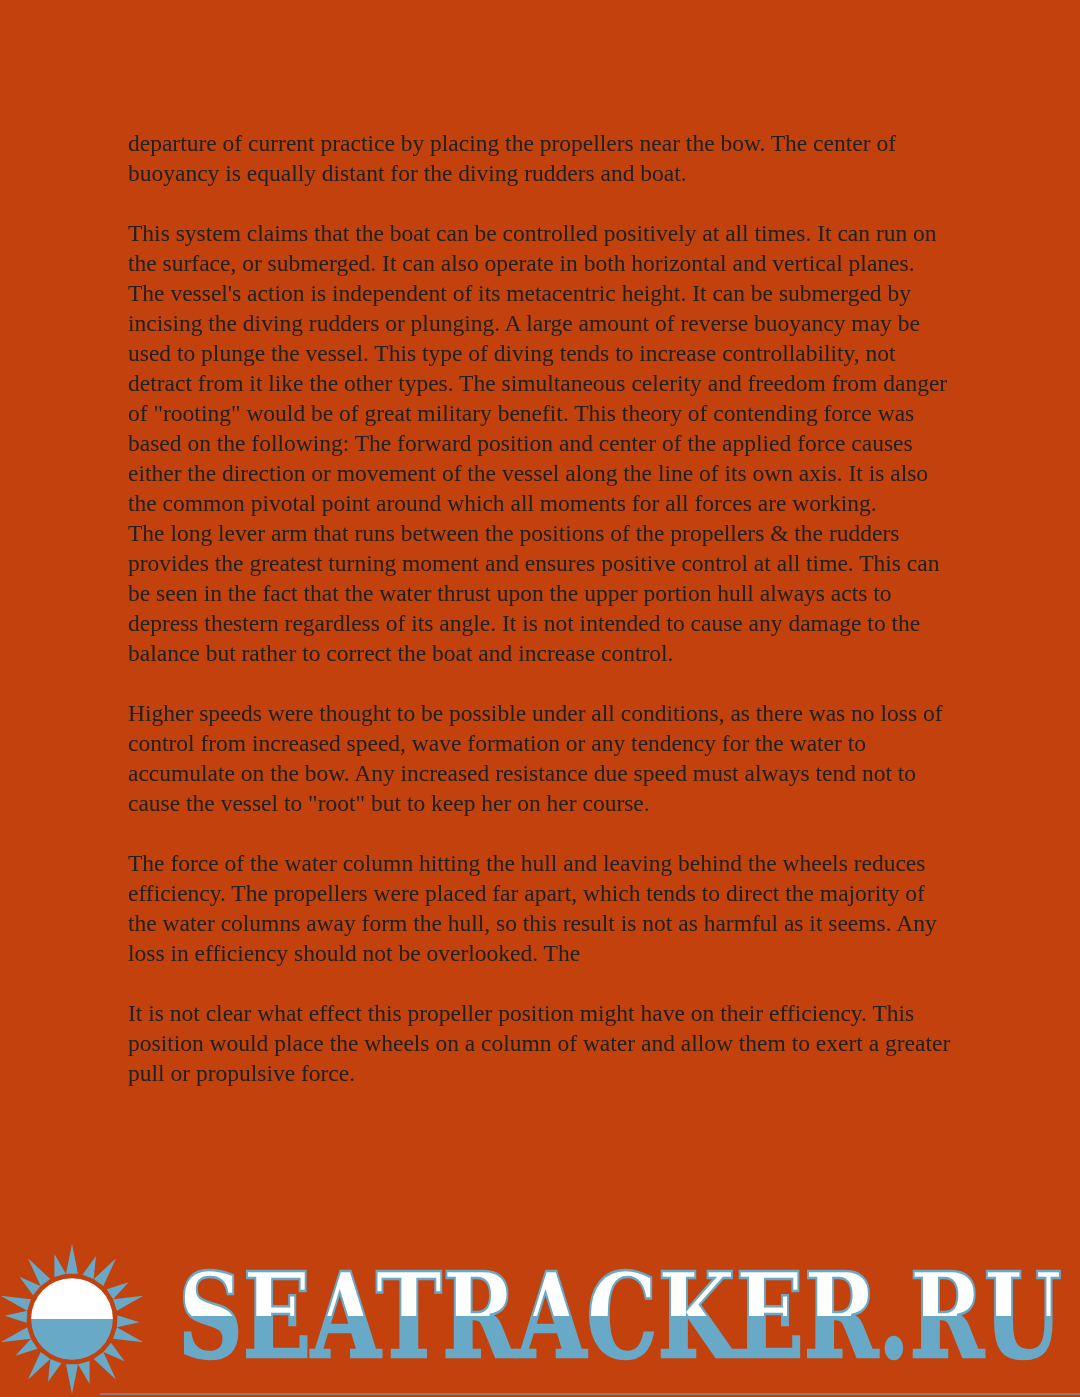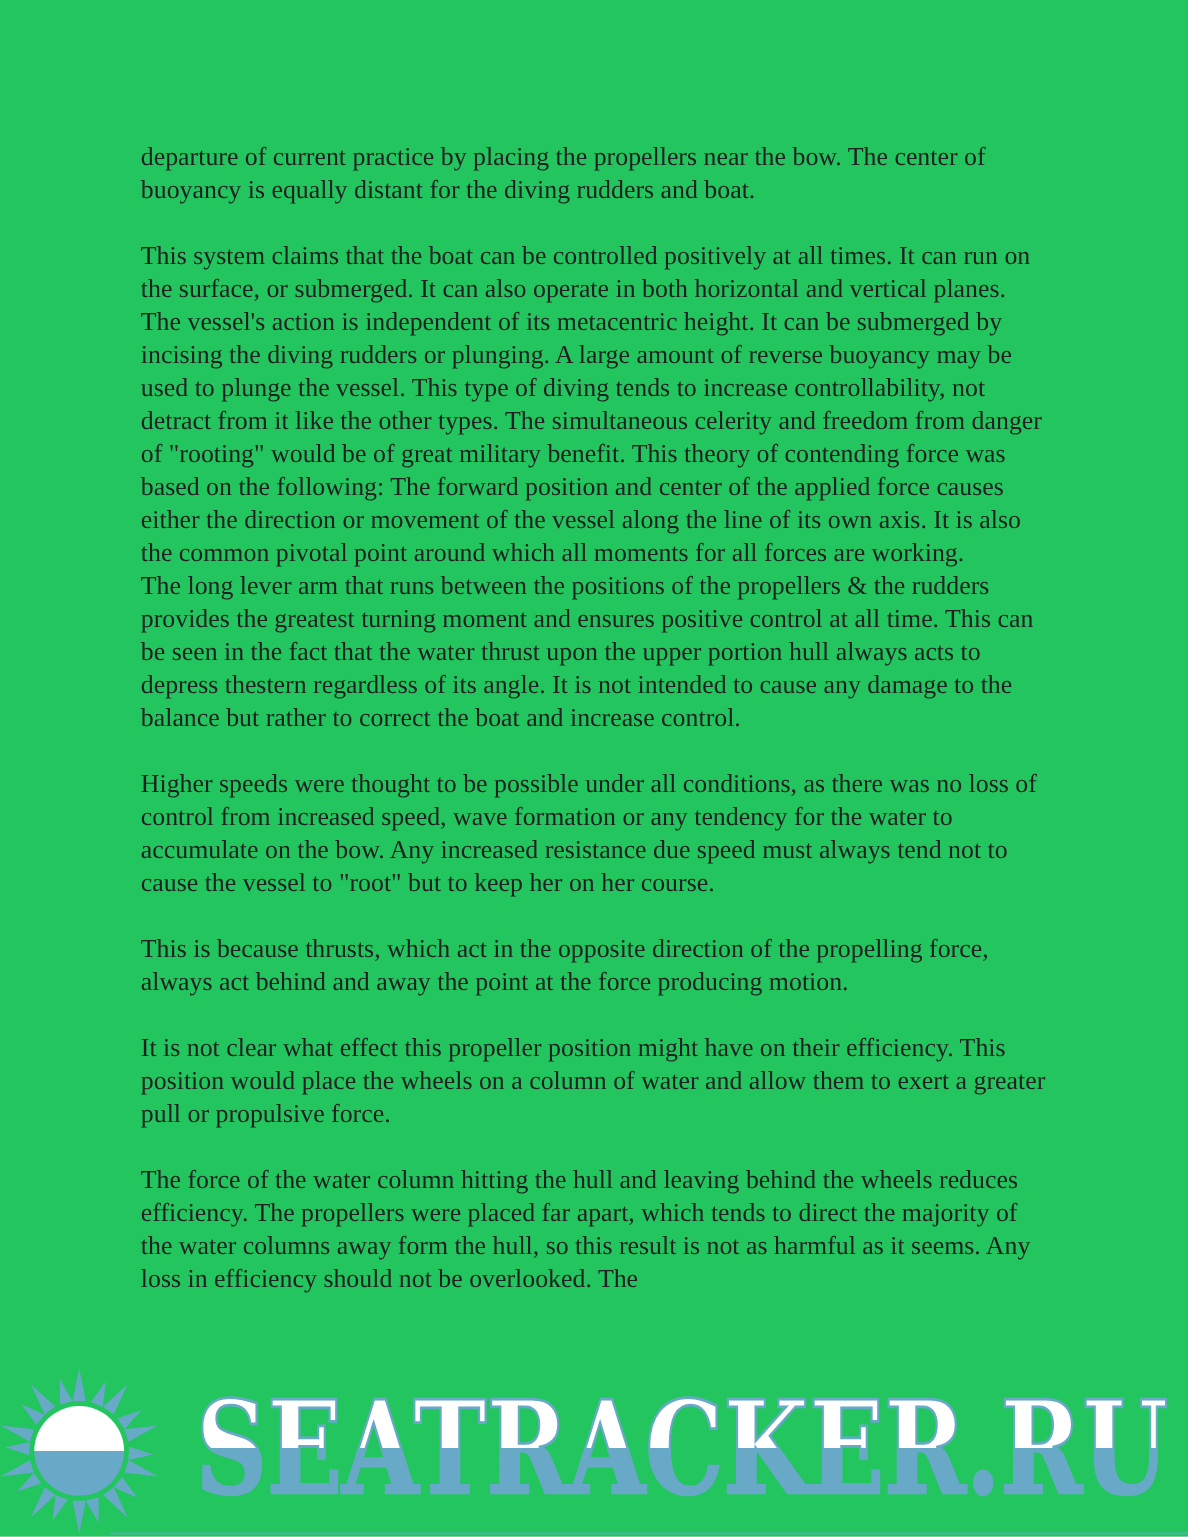--- a/index.html
+++ b/index.html
@@ -1,20 +1,20 @@
 <!DOCTYPE html>
 <html><head>
 <meta charset="utf-8">
 <style>
   html, body { margin: 0; padding: 0; }
   .page {
     position: relative;
     width: 1080px;
     height: 1397px;
-    background: #22c55e;
+    background: #c2410c;
     overflow: hidden;
     font-family: "Liberation Serif", serif;
   }
   .body-text {
     position: absolute;
     left: 128px;
     top: 128px;
     width: 824px;
     font-size: 23.5px;
     line-height: 30px;
@@ -68,27 +68,24 @@
         <p>departure of current practice by placing the propellers near the bow. The center of buoyancy is equally distant for the diving rudders and boat.</p>
       </div>
       <div class="block">
         <p>This system claims that the boat can be controlled positively at all times. It can run on the surface, or submerged. It can also operate in both horizontal and vertical planes. The vessel's action is independent of its metacentric height. It can be submerged by incising the diving rudders or plunging. A large amount of reverse buoyancy may be used to plunge the vessel. This type of diving tends to increase controllability, not detract from it like the other types. The simultaneous celerity and freedom from danger of "rooting" would be of great military benefit. This theory of contending force was based on the following: The forward position and center of the applied force causes either the direction or movement of the vessel along the line of its own axis. It is also the common pivotal point around which all moments for all forces are working.</p>
         <p>The long lever arm that runs between the positions of the propellers &amp; the rudders provides the greatest turning moment and ensures positive control at all time. This can be seen in the fact that the water thrust upon the upper portion hull always acts to depress thestern regardless of its angle. It is not intended to cause any damage to the balance but rather to correct the boat and increase control.</p>
       </div>
       <div class="block">
         <p>Higher speeds were thought to be possible under all conditions, as there was no loss of control from increased speed, wave formation or any tendency for the water to accumulate on the bow. Any increased resistance due speed must always tend not to cause the vessel to "root" but to keep her on her course.</p>
       </div>
       <div class="block">
-        <p>This is because thrusts, which act in the opposite direction of the propelling force, always act behind and away the point at the force producing motion.</p>
+        <p>The force of the water column hitting the hull and leaving behind the wheels reduces efficiency. The propellers were placed far apart, which tends to direct the majority of the water columns away form the hull, so this result is not as harmful as it seems. Any loss in efficiency should not be overlooked. The</p>
       </div>
       <div class="block">
         <p>It is not clear what effect this propeller position might have on their efficiency. This position would place the wheels on a column of water and allow them to exert a greater pull or propulsive force.</p>
-      </div>
-      <div class="block">
-        <p>The force of the water column hitting the hull and leaving behind the wheels reduces efficiency. The propellers were placed far apart, which tends to direct the majority of the water columns away form the hull, so this result is not as harmful as it seems. Any loss in efficiency should not be overlooked. The</p>
       </div>
     </div>
 
   <div class="watermark">
     <svg class="sun" viewBox="0 0 160 160" aria-hidden="true">
       <path d="M73.7,32.4 L80.0,1.0 L86.3,32.4 Z M91.1,33.3 L105.3,13.7 L102.8,37.8 Z M102.9,37.8 L126.4,16.1 L113.0,45.2 Z M116.4,48.7 L139.5,41.2 L123.3,59.2 Z M123.3,59.3 L155.1,55.6 L127.2,71.3 Z M127.8,76.1 L150.9,83.5 L127.2,88.6 Z M127.2,88.7 L155.1,104.4 L123.3,100.7 Z M121.0,105.0 L135.3,124.6 L113.1,114.7 Z M113.0,114.8 L126.4,143.9 L102.9,122.2 Z M98.5,124.3 L98.5,148.5 L86.4,127.6 Z M86.3,127.6 L80.0,159.0 L73.7,127.6 Z M68.9,126.7 L54.7,146.3 L57.2,122.2 Z M57.1,122.2 L33.6,143.9 L47.0,114.8 Z M43.6,111.3 L20.5,118.8 L36.7,100.8 Z M36.7,100.7 L4.9,104.4 L32.8,88.7 Z M32.2,83.9 L9.1,76.5 L32.8,71.4 Z M32.8,71.3 L4.9,55.6 L36.7,59.3 Z M39.0,55.0 L24.7,35.4 L46.9,45.3 Z M47.0,45.2 L33.6,16.1 L57.1,37.8 Z M61.5,35.7 L61.5,11.5 L73.6,32.4 Z " fill="#68a9c8"></path>
       <path d="M37,80 A43,43 0 0 1 123,80 Z" fill="#ffffff"></path>
       <path d="M37,80 A43,43 0 0 0 123,80 Z" fill="#68a9c8"></path>
     </svg>
 

